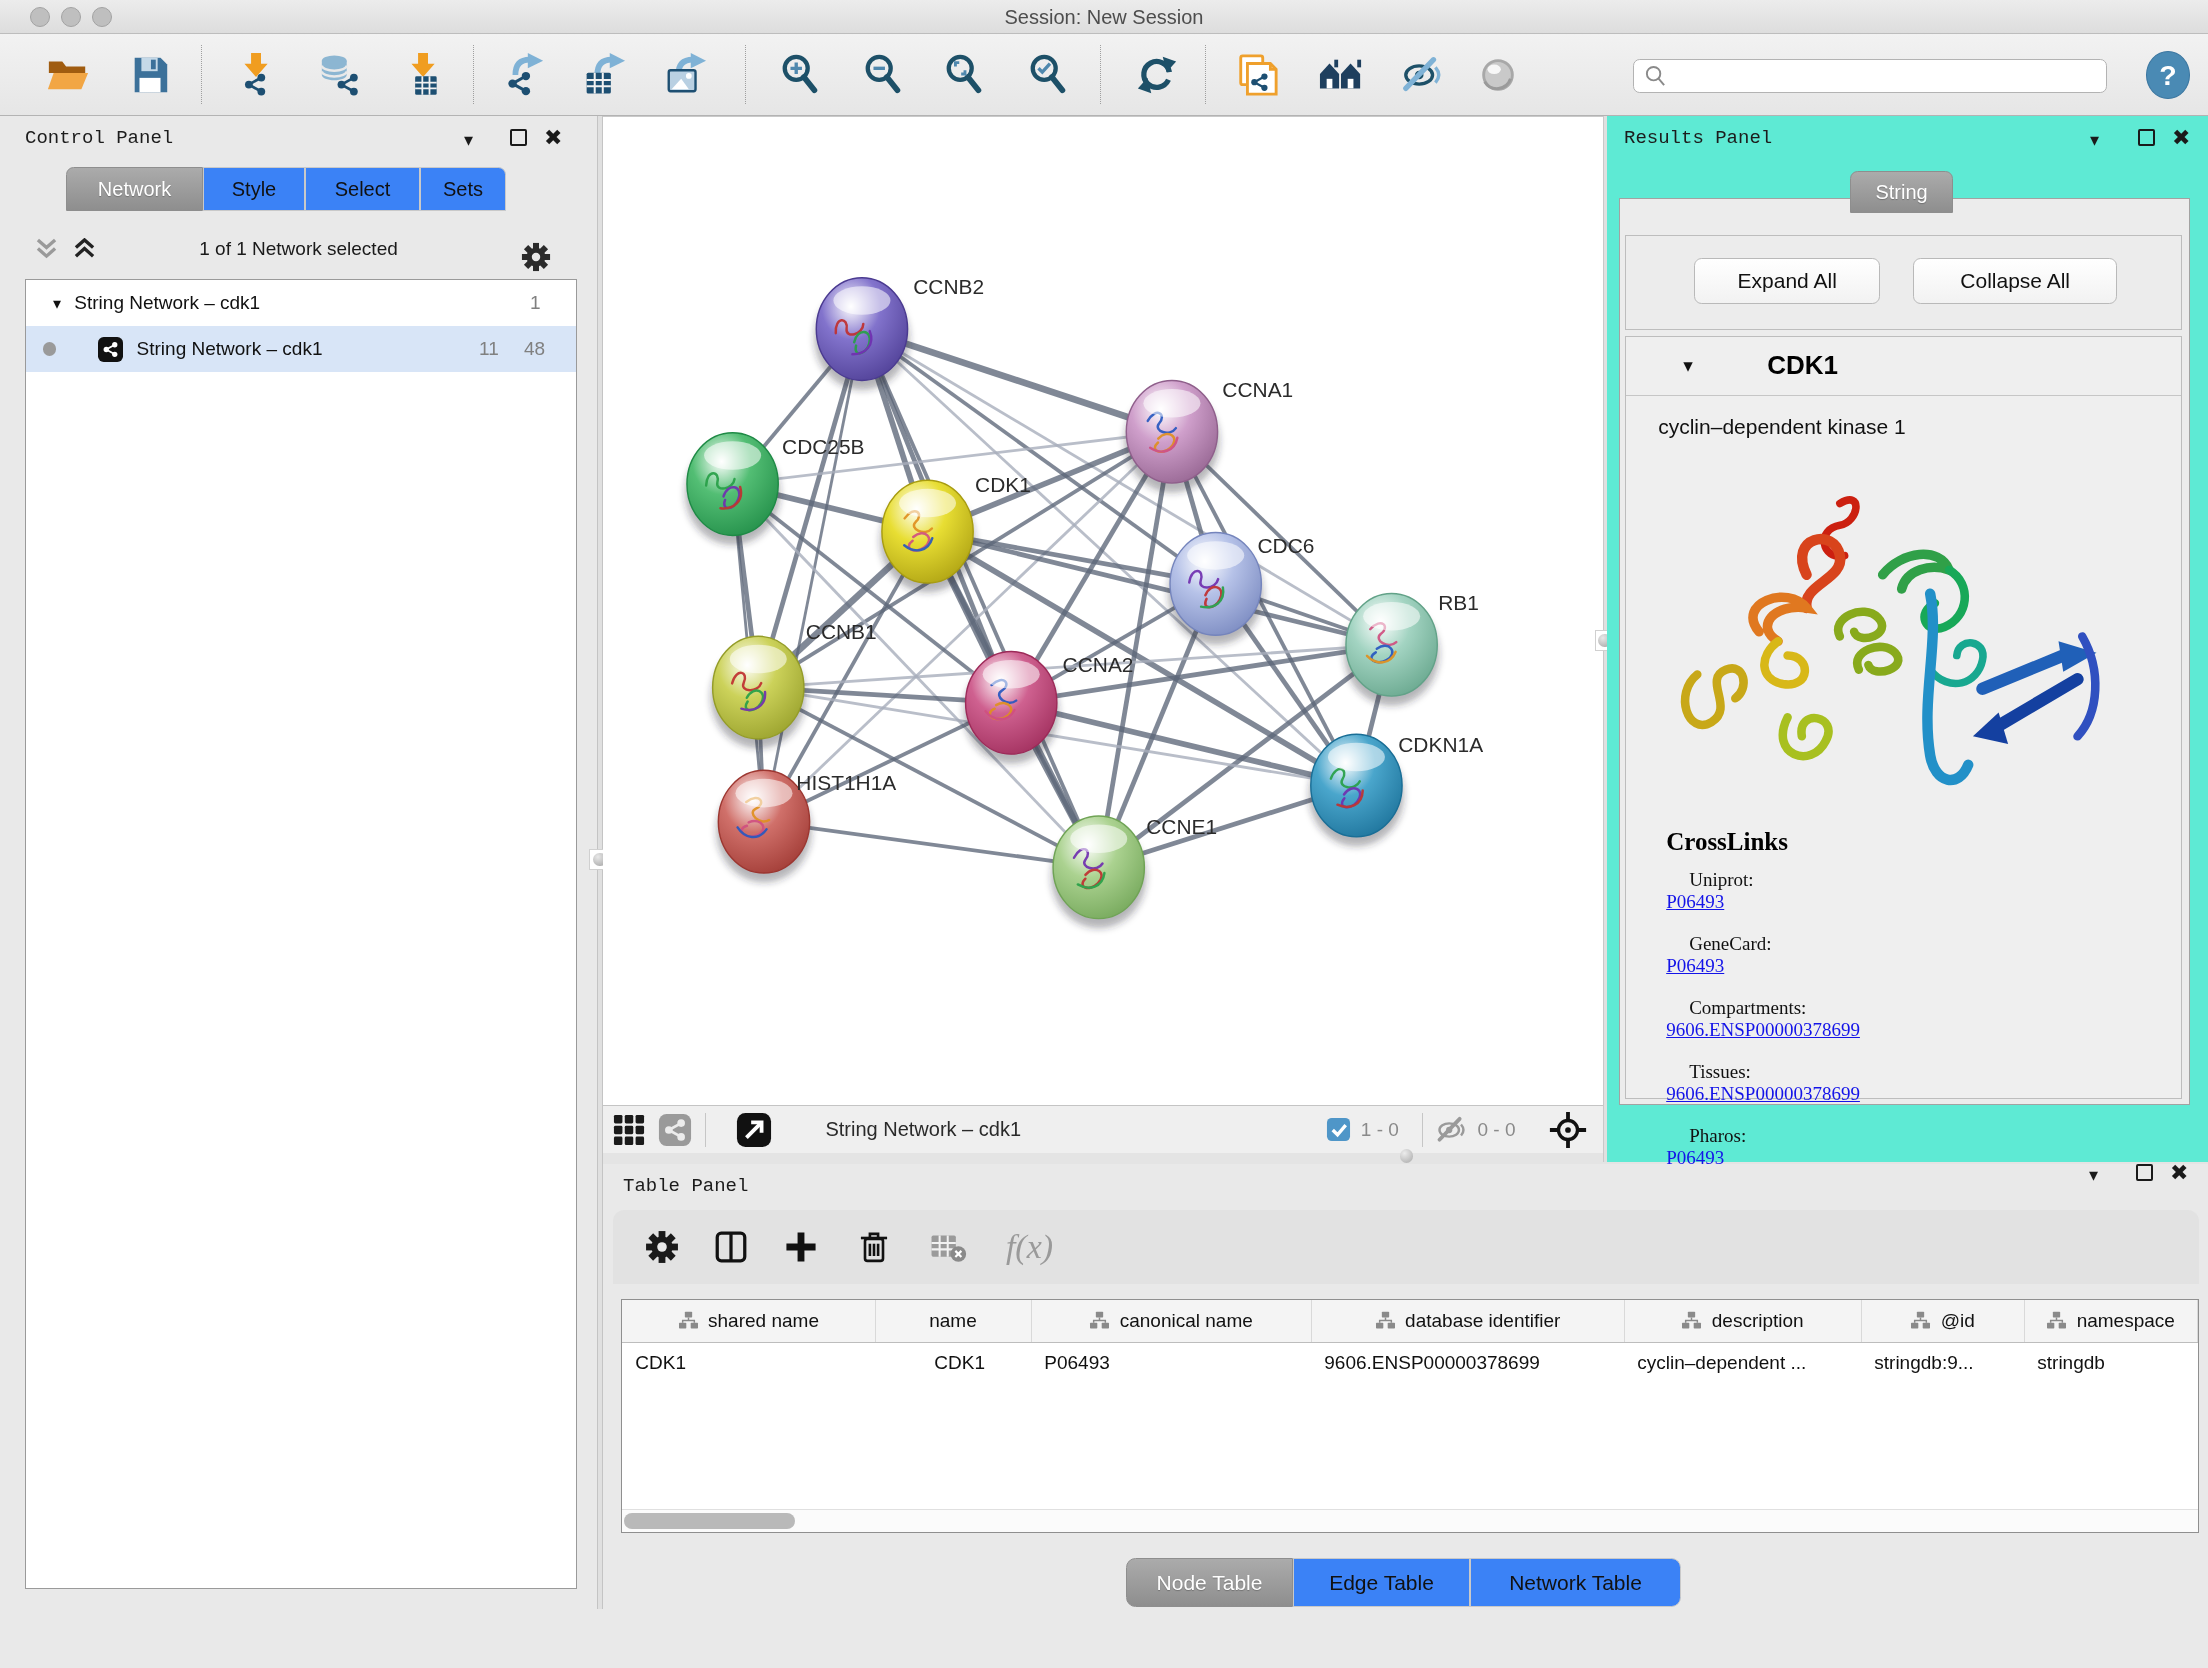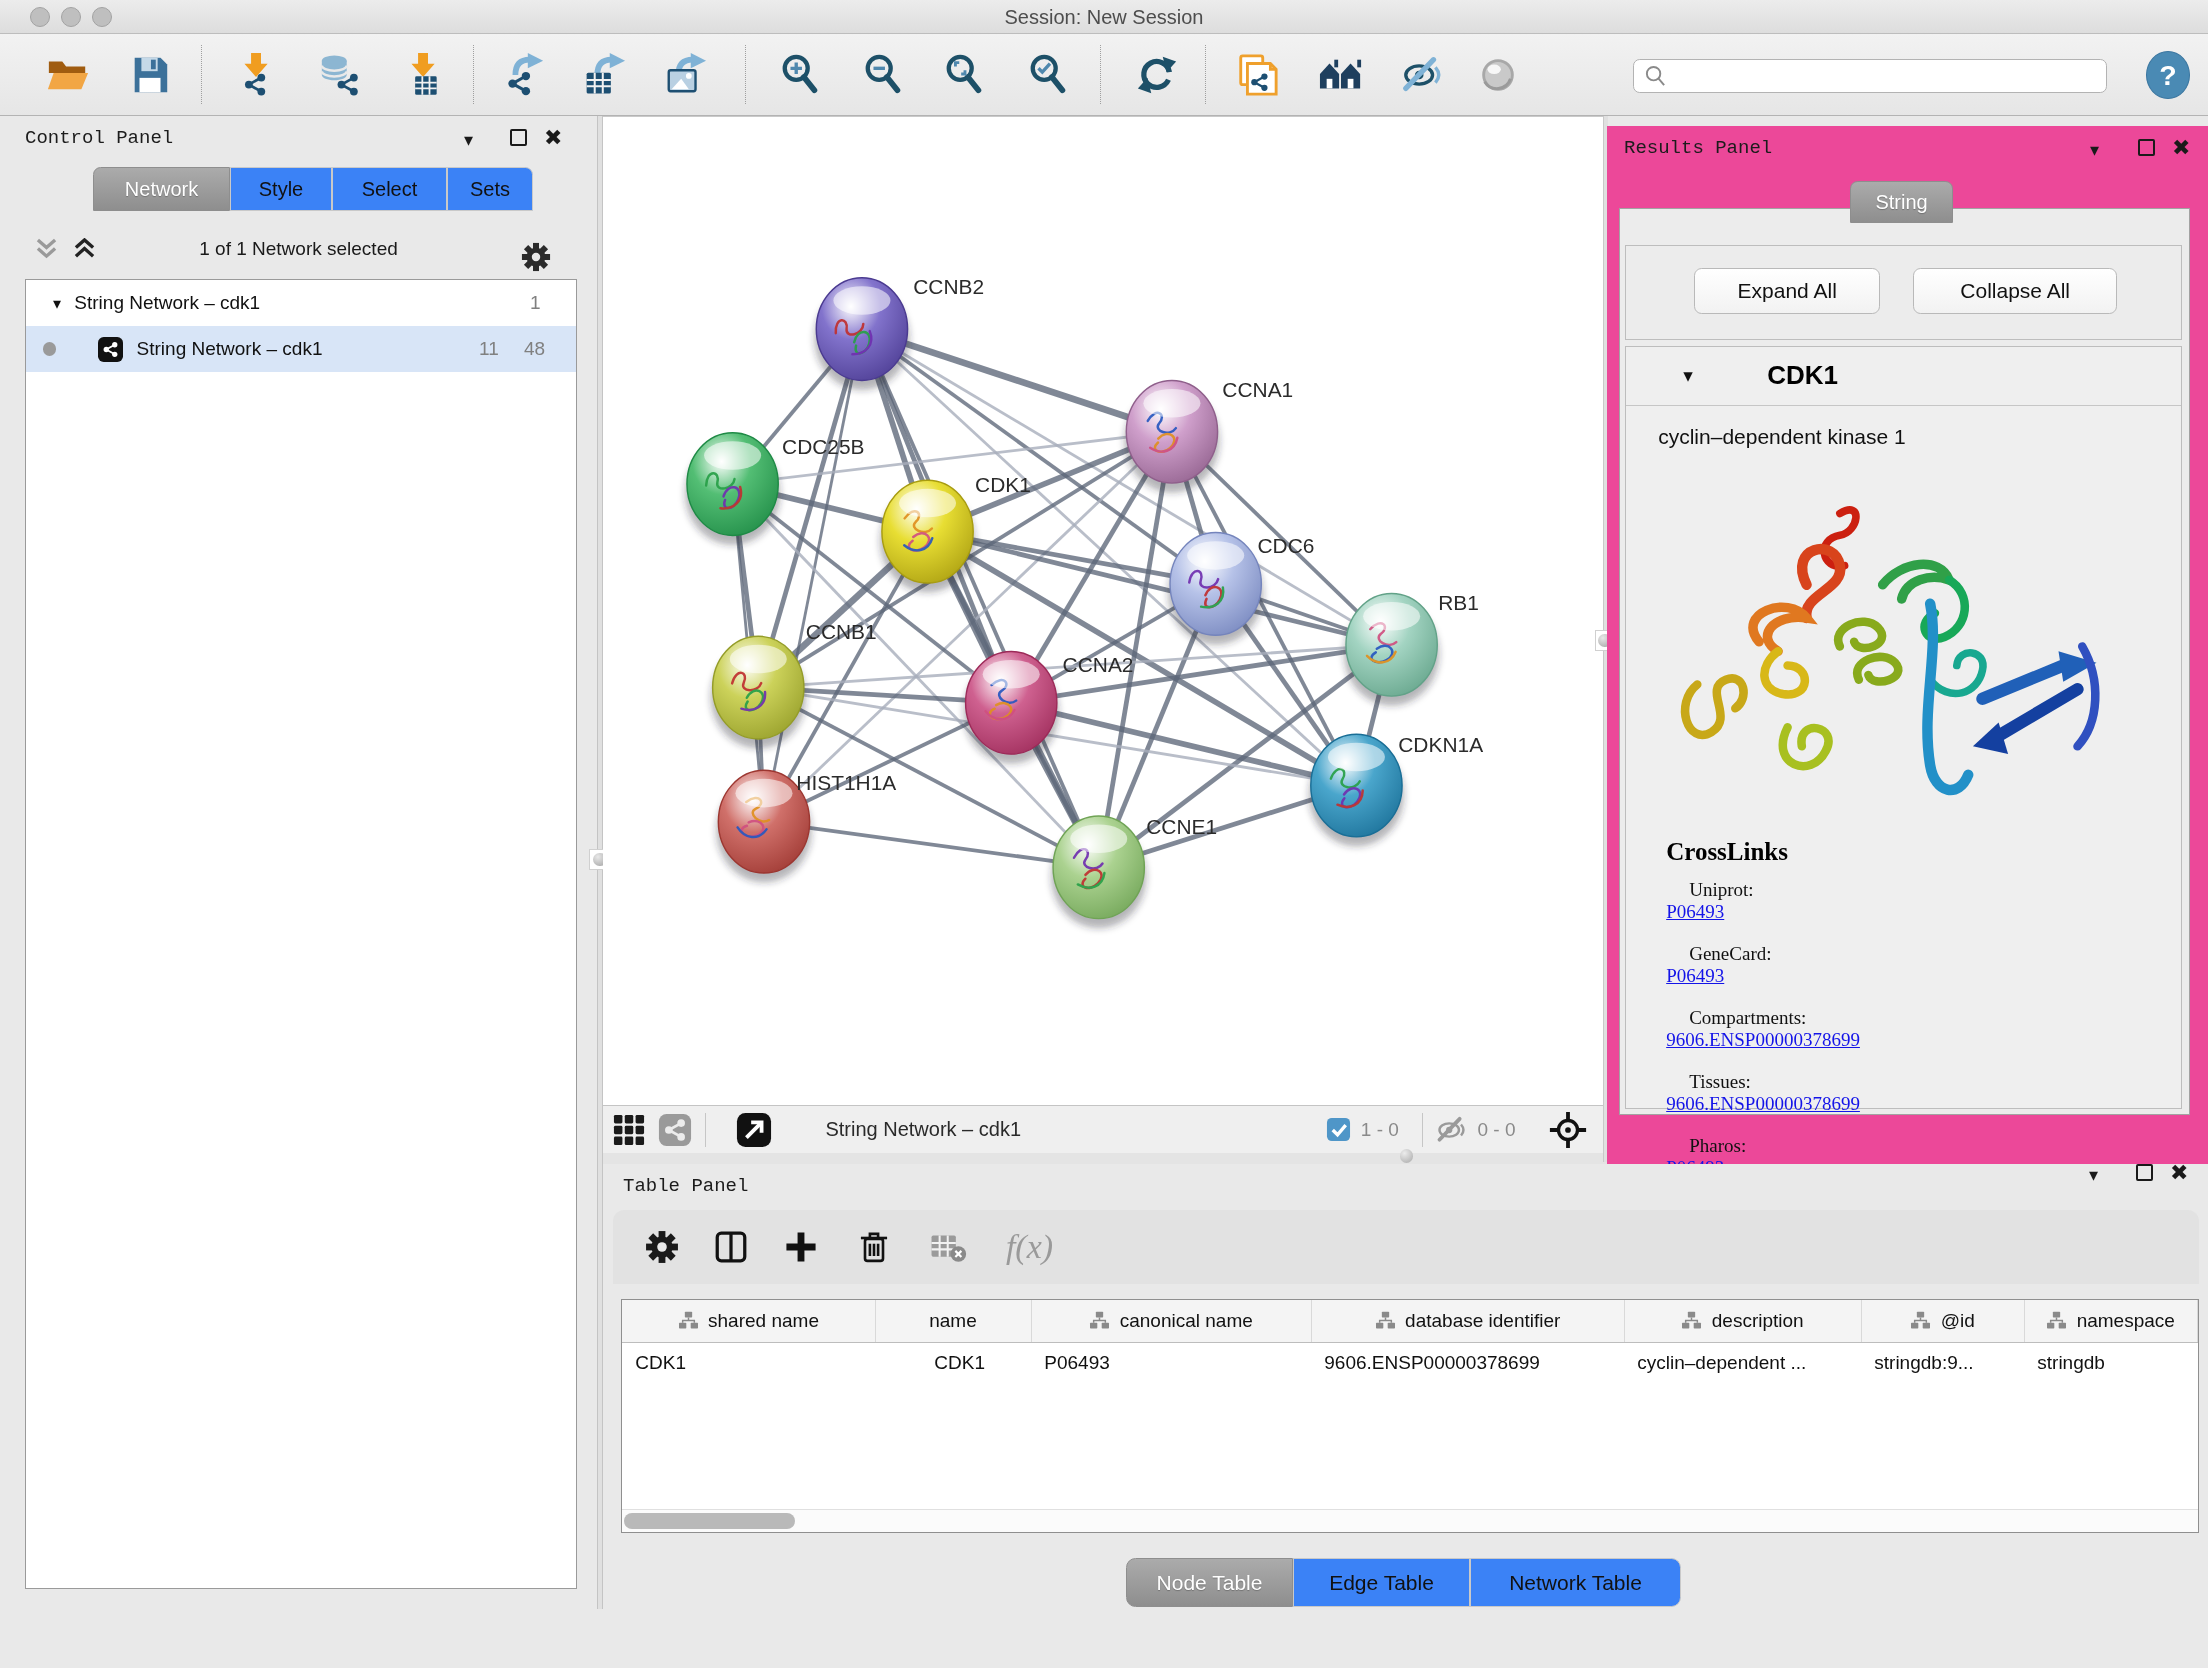--- a/index.html
+++ b/index.html
@@ -41,21 +41,21 @@
 
   .tab { height:44px; display:flex; align-items:center; justify-content:center;
     font-size:20px; background:#3b82f6; border:1px solid #c9c9c9; color:#111; }
   .tab.sel { background:linear-gradient(#ababab,#8e8e8e); color:#fff; border-color:#8e8e8e;
     text-shadow:0 1px 1px rgba(0,0,0,.25); }
 
   
   .control-panel { position:absolute; left:0; top:116px; width:597px; height:1493px; background:#e9e9e9; }
   .cp-divider { position:absolute; left:597px; top:116px; width:5.7px; height:1493px; background:#e0e0e0;
     border-left:1px solid #c4c4c4; border-right:1px solid #c4c4c4; }
-  .cp-tabs { position:absolute; left:85px; top:51px; display:flex;padding-left:8px; }
+  .cp-tabs { position:absolute; left:58px; top:51px; display:flex;padding-left:8px; }
   .cp-tabs .tab:first-child { border-radius:7.6px 0 0 0; }
   .cp-tabs .tab:last-child { border-radius:0 7.6px 0 0; }
   .cp-status { position:absolute; left:0; top:122px; width:597px; height:40px; display:flex; align-items:flex-start; }
   .cp-status .chev { margin-left:34px; }
   .cp-status .stat-text { position:absolute; left:0; right:0; text-align:center; font-size:19px; color:#1a1a1a; }
   .cp-gear { position:absolute; right:46px; top:3.8px; color:#2b2b2b; }
   .net-list { position:absolute; left:25px; top:163px; width:552px; height:1310px; background:#fff;
     border:1.9px solid #9a9a9a; }
   .net-row { position:relative; height:46px; display:flex; align-items:center; font-size:19px; color:#111; }
   .net-row .tri { margin-left:27px; font-size:16px; }
@@ -79,21 +79,21 @@
     background:#efefef; border-top:1px solid #c4c4c4; display:flex; align-items:center; }
   .vt-sep { width:0; height:34px; border-left:1px solid #c6c6c6; margin:0 13.3px; }
   .vt-title { font-size:20px; color:#2a2a2a; margin-left:53px; }
   .vt-right { margin-left:auto; display:flex; align-items:center; font-size:19px; color:#8a8a8a; }
   .vt-count { margin:0 9.5px; }
   .hsplit { position:absolute; left:603px; top:1153px; width:1605px; height:11.4px; background:#e4e4e4; }
   .hsplit i { position:absolute; left:797px; top:-3.8px; width:13.3px; height:13.3px; border-radius:50%;
     background:radial-gradient(circle at 35% 30%, #ececec, #a8a8a8); }
 
   
-  .results-panel { position:absolute; left:1607px; top:126px; width:601px; height:1046px; background:#ec4899; }
+  .results-panel { position:absolute; left:1607px; top:116px; width:601px; height:1046px; background:#5eead4; }
   .rp-tab { position:absolute; left:243px; top:55px; width:103px; height:42px; border-radius:7.6px 7.6px 0 0; z-index:3; }
   .rp-box { position:absolute; left:12.4px; top:82px; width:571px; height:907px;
     border:1.9px solid #a2a2a2; background:#ececec; }
   .rp-expand-strip { position:absolute; left:4.8px; top:36px; width:557px; height:95px;
     border:1px solid #bdbdbd; background:#ececec; }
   .rp-btn { position:absolute; top:22px; height:46px; background:linear-gradient(#ffffff,#f2f2f2);
     border:1px solid #b9b9b9; border-radius:7.6px; font-size:21px; color:#111;
     display:flex; align-items:center; justify-content:center; }
   .rp-section { position:absolute; left:4.8px; top:137px; width:557px; height:763px;
     border:1px solid #bdbdbd; background:#efefef; }

